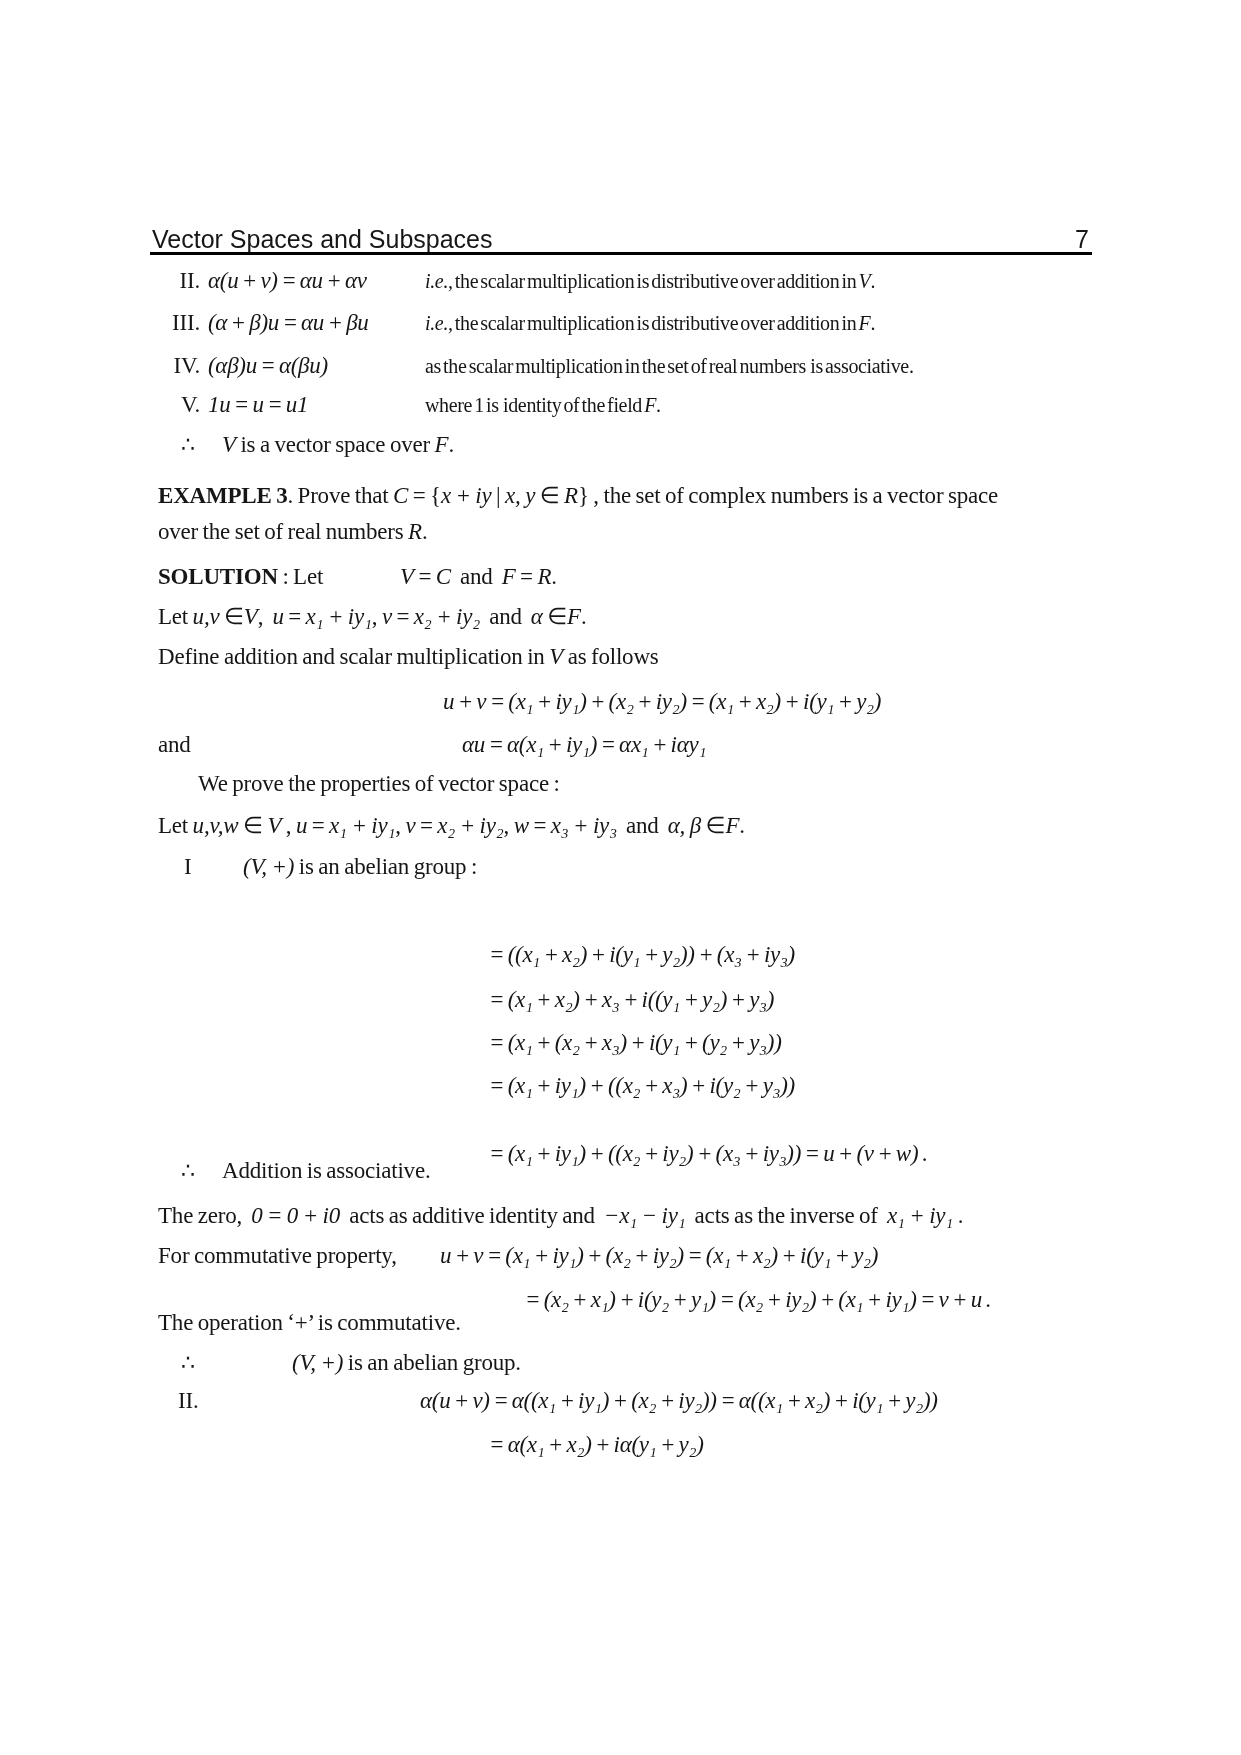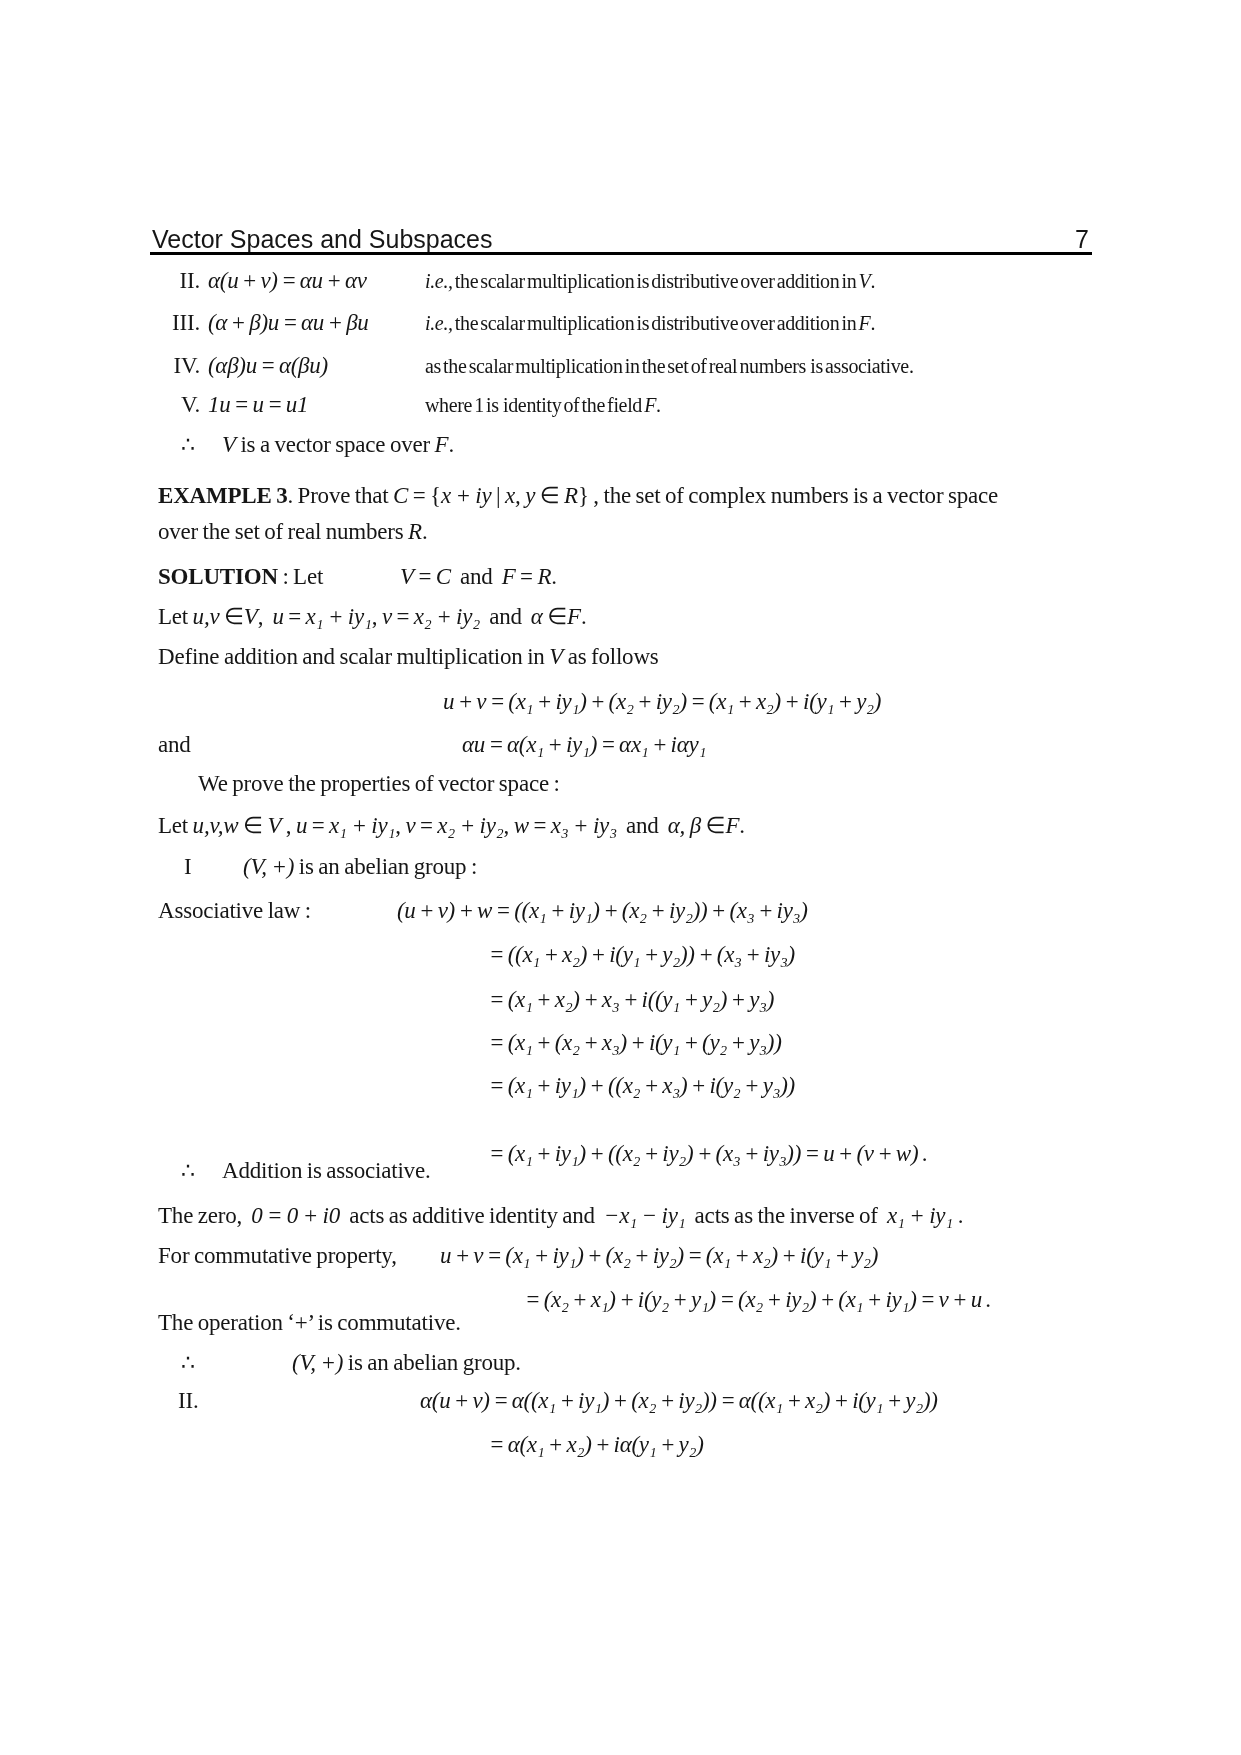--- a/index.html
+++ b/index.html
@@ -100,24 +100,20 @@
   </div>
   <div class="ln" style="top:809px;">
     <span class="abs" style="left:158px;"><span class="s-r">Let </span><span class="s-m">u,v,w</span><span class="s-r"> ∈ </span><span class="s-m">V</span><span class="s-r"> , </span><span class="s-m">u</span><span class="s-r"> = </span><span class="s-m">x₁ + iy₁</span><span class="s-r">, </span><span class="s-m">v</span><span class="s-r"> = </span><span class="s-m">x₂ + iy₂</span><span class="s-r">, </span><span class="s-m">w</span><span class="s-r"> = </span><span class="s-m">x₃ + iy₃</span><span class="s-r">  and  </span><span class="s-m">α, β</span><span class="s-r"> ∈</span><span class="s-m">F</span><span class="s-r">.</span></span>
   </div>
 
   <div class="ln" style="top:850px;">
     <span class="abs" style="left:184px;">I</span>
     <span class="abs" style="left:243px;"><span class="s-m">(V, +)</span><span class="s-r"> is an abelian group :</span></span>
   </div>
 
-  <div class="ln" style="top:894px;">
-    <span class="abs" style="left:158px;"><span class="s-r">Associative law :</span></span>
-    <span class="abs eq" style="left:397px;"><span class="s-m">(u + v) + w = ((x₁ + iy₁) + (x₂ + iy₂)) + (x₃ + iy₃)</span></span>
-  </div>
   <div class="ln" style="top:938px;">
     <span class="abs eq" style="left:489px;"><span class="s-m">= ((x₁ + x₂) + i(y₁ + y₂)) + (x₃ + iy₃)</span></span>
   </div>
   <div class="ln" style="top:983px;">
     <span class="abs eq" style="left:489px;"><span class="s-m">= (x₁ + x₂) + x₃ + i((y₁ + y₂) + y₃)</span></span>
   </div>
   <div class="ln" style="top:1026px;">
     <span class="abs eq" style="left:489px;"><span class="s-m">= (x₁ + (x₂ + x₃) + i(y₁ + (y₂ + y₃))</span></span>
   </div>
   <div class="ln" style="top:1069px;">

